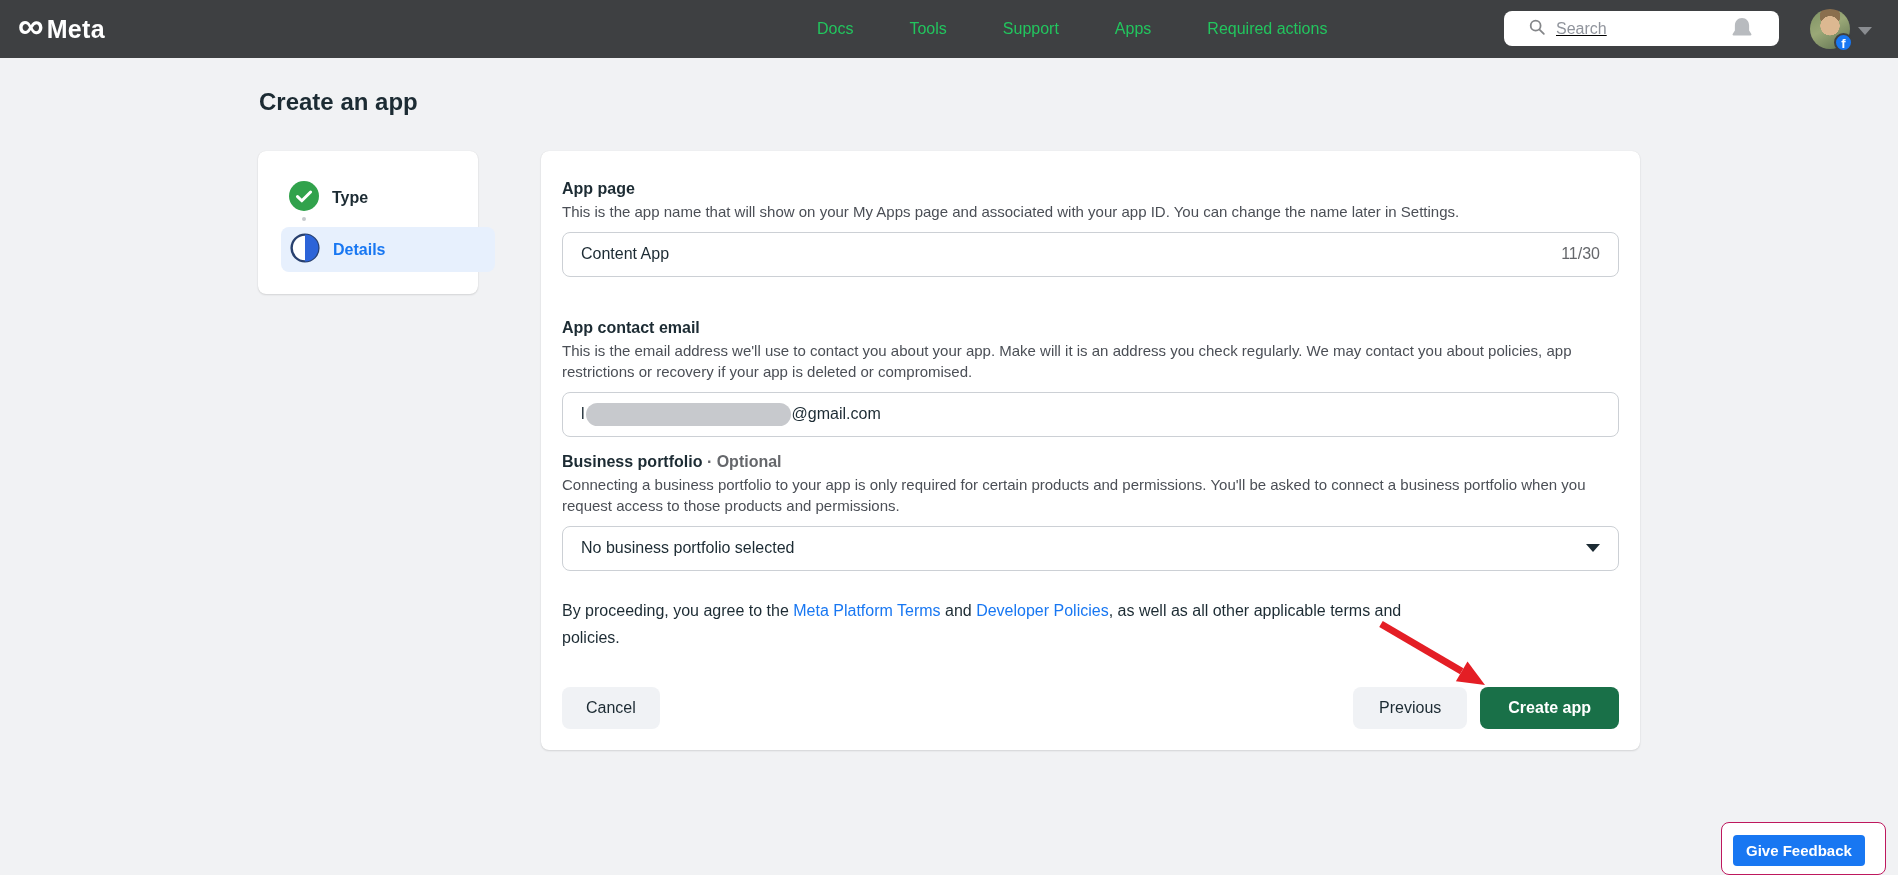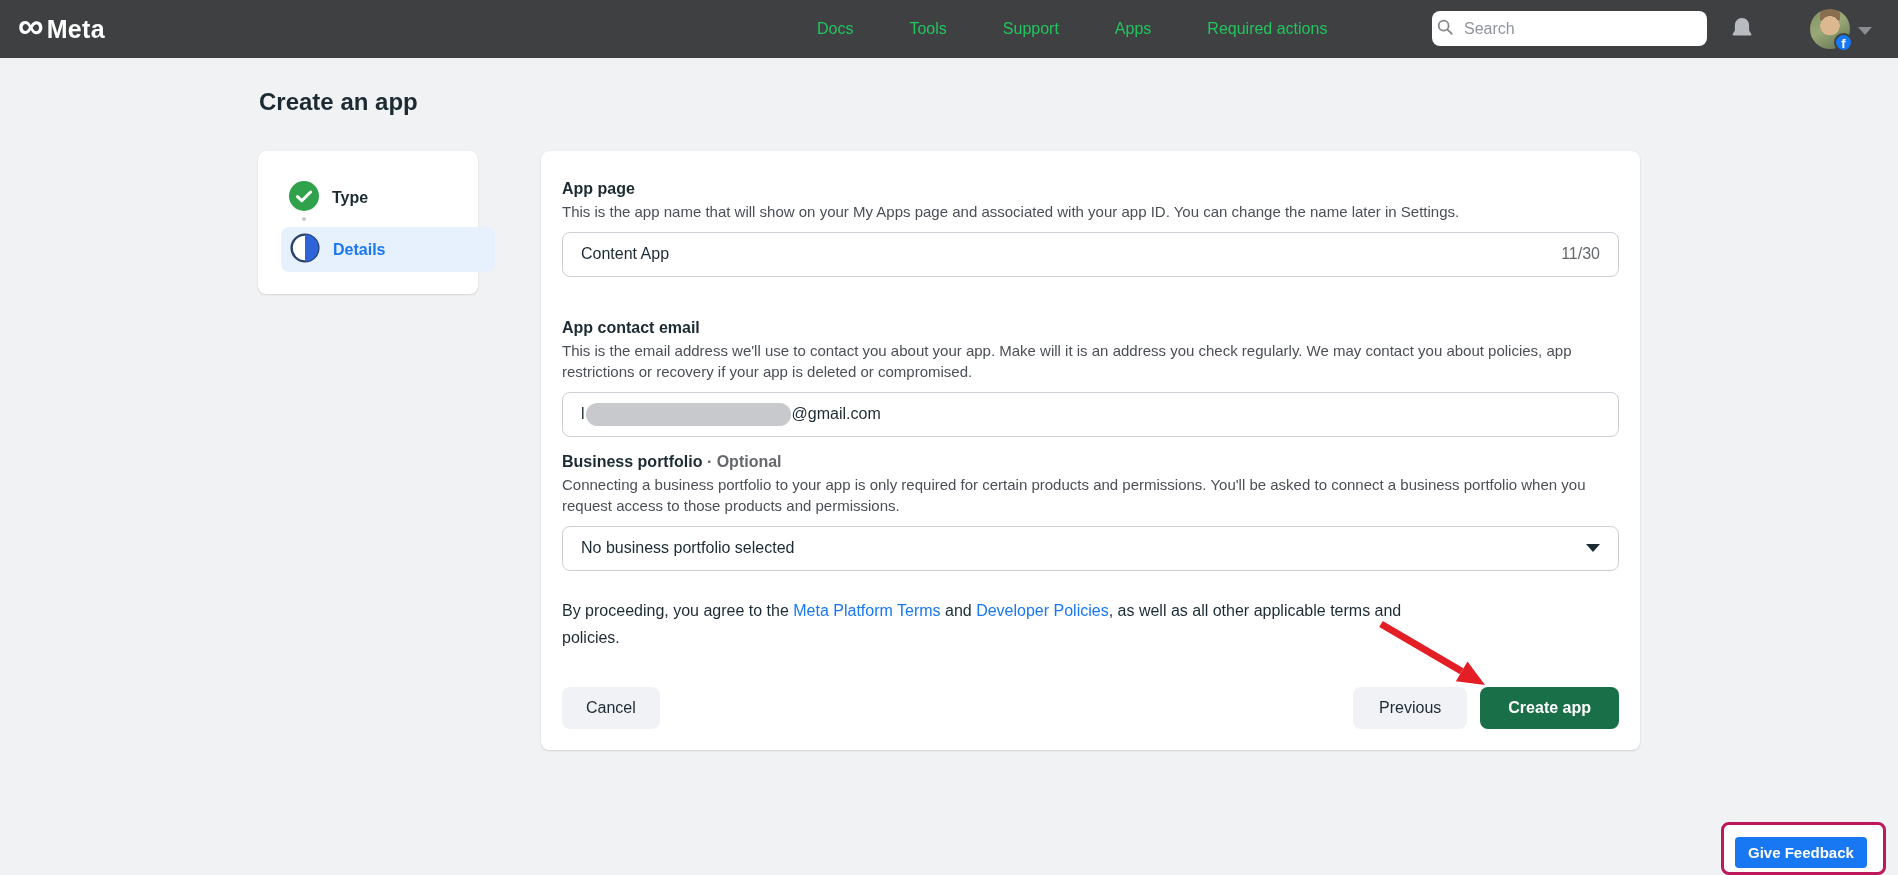--- a/index.html
+++ b/index.html
@@ -7,21 +7,21 @@
   body { font-family:"Liberation Sans", sans-serif; }
   .screen { position:relative; width:1898px; height:875px; background:#f1f2f4; overflow:hidden; }
 
   
   .navbar { position:absolute; top:0; left:0; width:100%; height:58px; background:#3e4042; }
   .logo { position:absolute; left:18px; top:0; height:58px; display:flex; align-items:center; color:#fff; cursor:pointer; }
   .logo-infinity { font-size:36px; font-weight:700; line-height:1; margin-top:-6px; margin-right:3px; }
   .logo-text { font-size:25px; font-weight:600; letter-spacing:.3px; }
   .nav-links { position:absolute; left:817px; top:0; height:58px; display:flex; align-items:center; gap:56px; }
   .nav-link { color:#22c55e; font-size:16px; font-weight:500; text-decoration:none; cursor:pointer; white-space:nowrap; }
-  .search-box { position:absolute; left:1432px; top:11px; width:275px; height:35px; background:#fff; border-radius:8px; display:flex; align-items:center; padding:0 4px; gap:10px; cursor:text; }
+  .search-box { position:absolute; left:1504px; top:11px; width:275px; height:35px; background:#fff; border-radius:8px; display:flex; align-items:center; padding:0 24px; gap:10px; cursor:text;text-decoration:underline; }
   .search-placeholder { color:#90949c; font-size:16px; }
   .bell { position:absolute; left:1728px; top:15px; cursor:pointer; }
   .avatar-wrap { position:absolute; left:1810px; top:9px; width:40px; height:40px; cursor:pointer; }
   .avatar-img { width:40px; height:40px; border-radius:50%; overflow:hidden;
     background:
       radial-gradient(circle at 50% 42%, #dcb891 0 31%, rgba(0,0,0,0) 32%),
       radial-gradient(circle at 50% 18%, #8a6f4e 0 26%, rgba(0,0,0,0) 27%),
       linear-gradient(150deg, #7d9163 0%, #9aa877 45%, #5e7050 100%); }
   .fb-badge { position:absolute; right:-3px; bottom:-3px; width:19px; height:19px; border-radius:50%; background:#1877f2; border:2px solid #3e4042; display:flex; align-items:center; justify-content:center; }
   .fb-badge span { color:#fff; font-size:13px; font-weight:700; line-height:1; margin-top:1px; }
@@ -56,21 +56,21 @@
   .actions { display:flex; align-items:center; margin-top:36px; }
   .btn { height:42px; border:none; border-radius:8px; font-size:16px; font-family:inherit; cursor:pointer; color:#1c2b33; font-weight:500; }
   .btn-cancel { padding:0 24px; background:#f0f2f5; }
   .btn-previous { margin-left:auto; padding:0 26px; background:#f0f2f5; }
   .btn-create { margin-left:13px; padding:0 28px; background:#197048; color:#fff; font-weight:600; }
 
   
   .annotation-arrow { position:absolute; left:1365px; top:612px; pointer-events:none; }
 
   
-  .feedback-card { position:absolute; left:1721px; top:822px; width:165px; height:53px; background:#fff; border:3px solid #be185d; border-radius:8px; }
+  .feedback-card { position:absolute; left:1721px; top:822px; width:165px; height:53px; background:#fff; border:1px solid #be185d; border-radius:8px; }
   .feedback-btn { position:absolute; left:11px; top:12px; height:31px; padding:0 13px; background:#1877f2; color:#fff; border:none; border-radius:4px; font-size:15px; font-weight:700; font-family:inherit; cursor:pointer; }
 </style>
 </head>
 <body>
 
 <div class="screen">
 
   <header class="navbar">
     <div class="logo">
       <span class="logo-infinity">∞</span>

